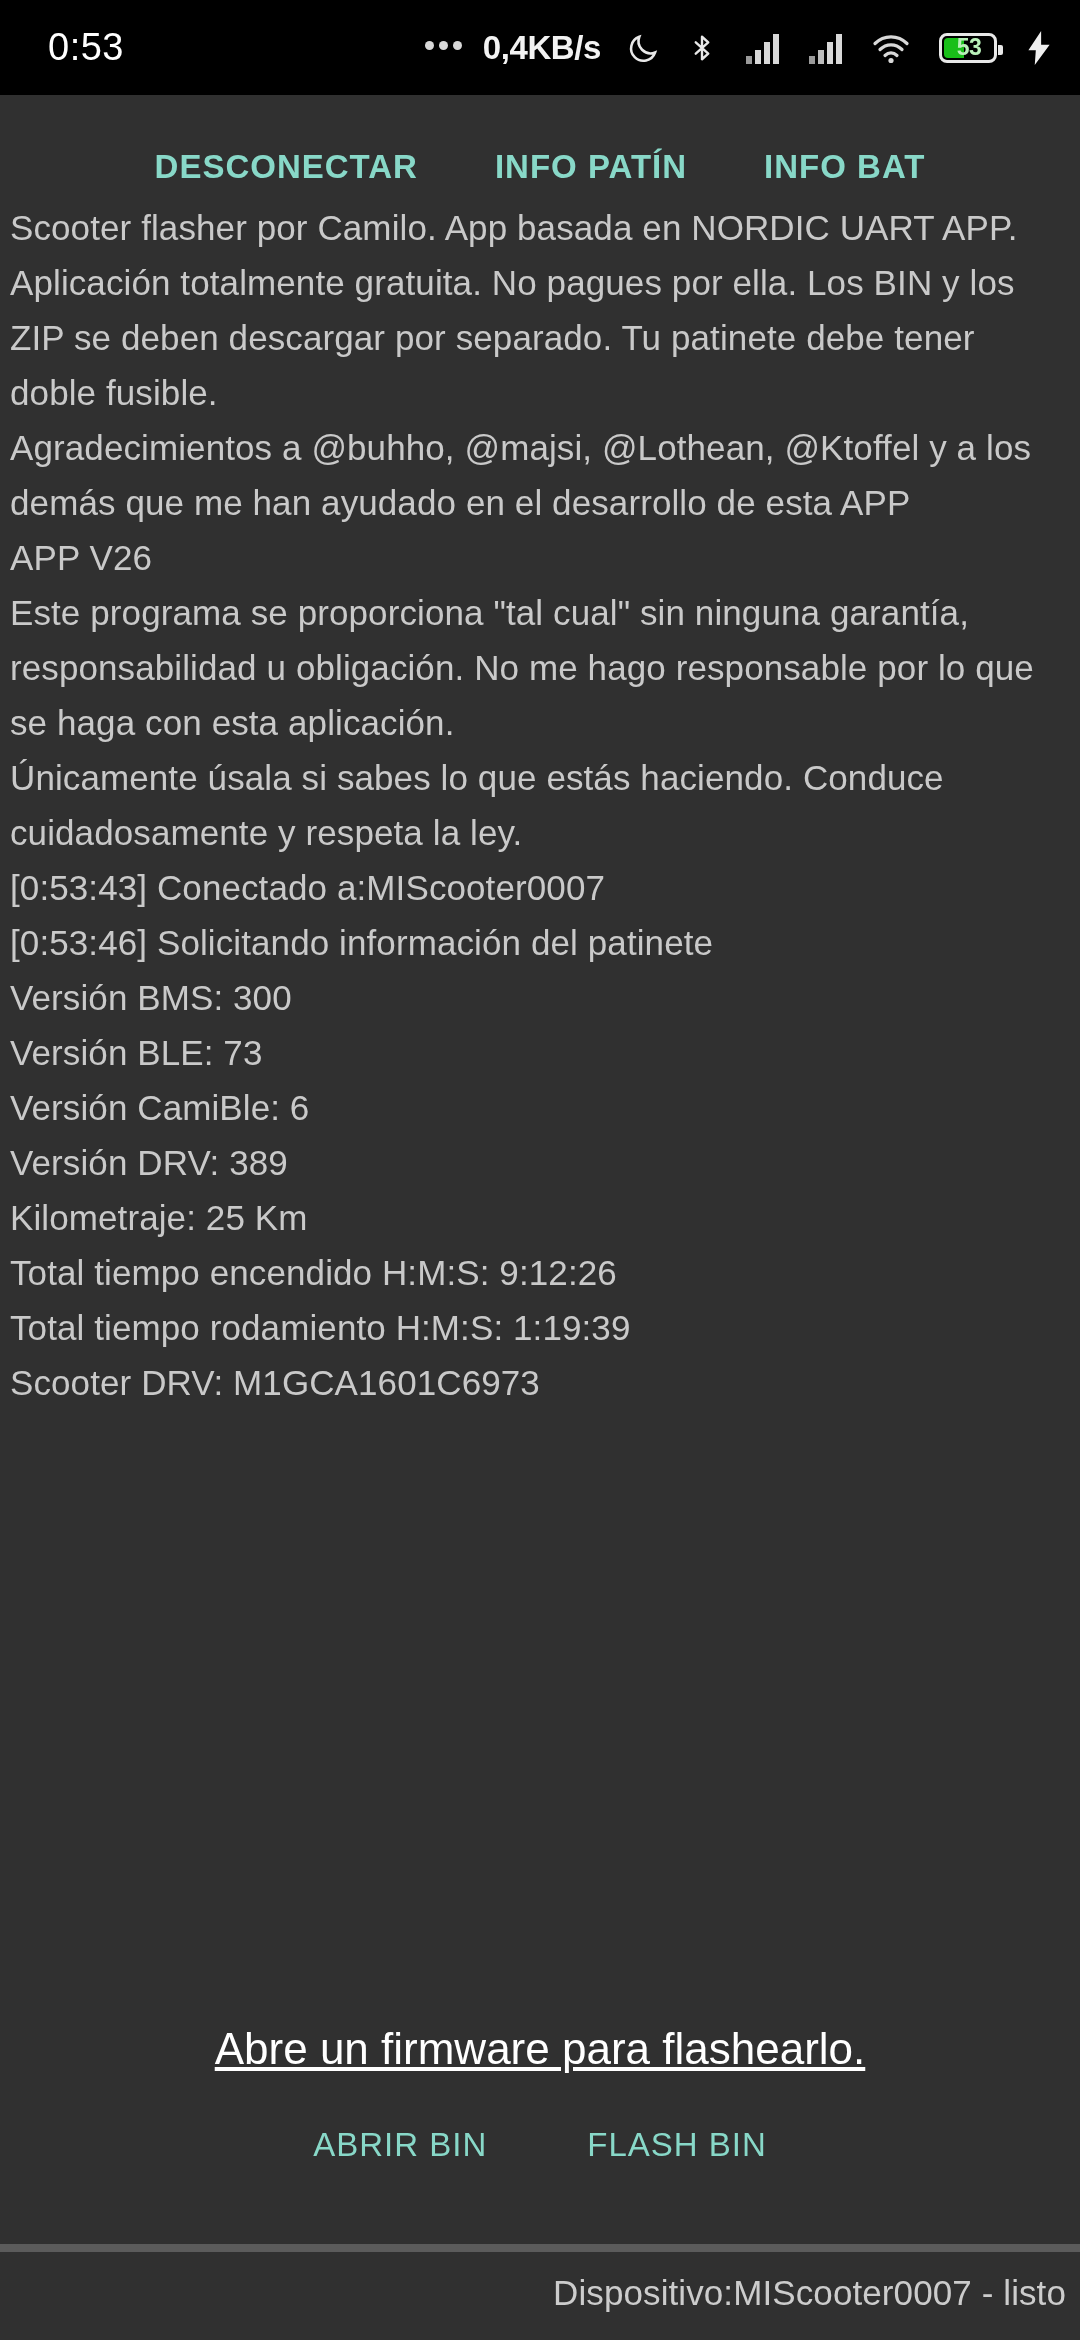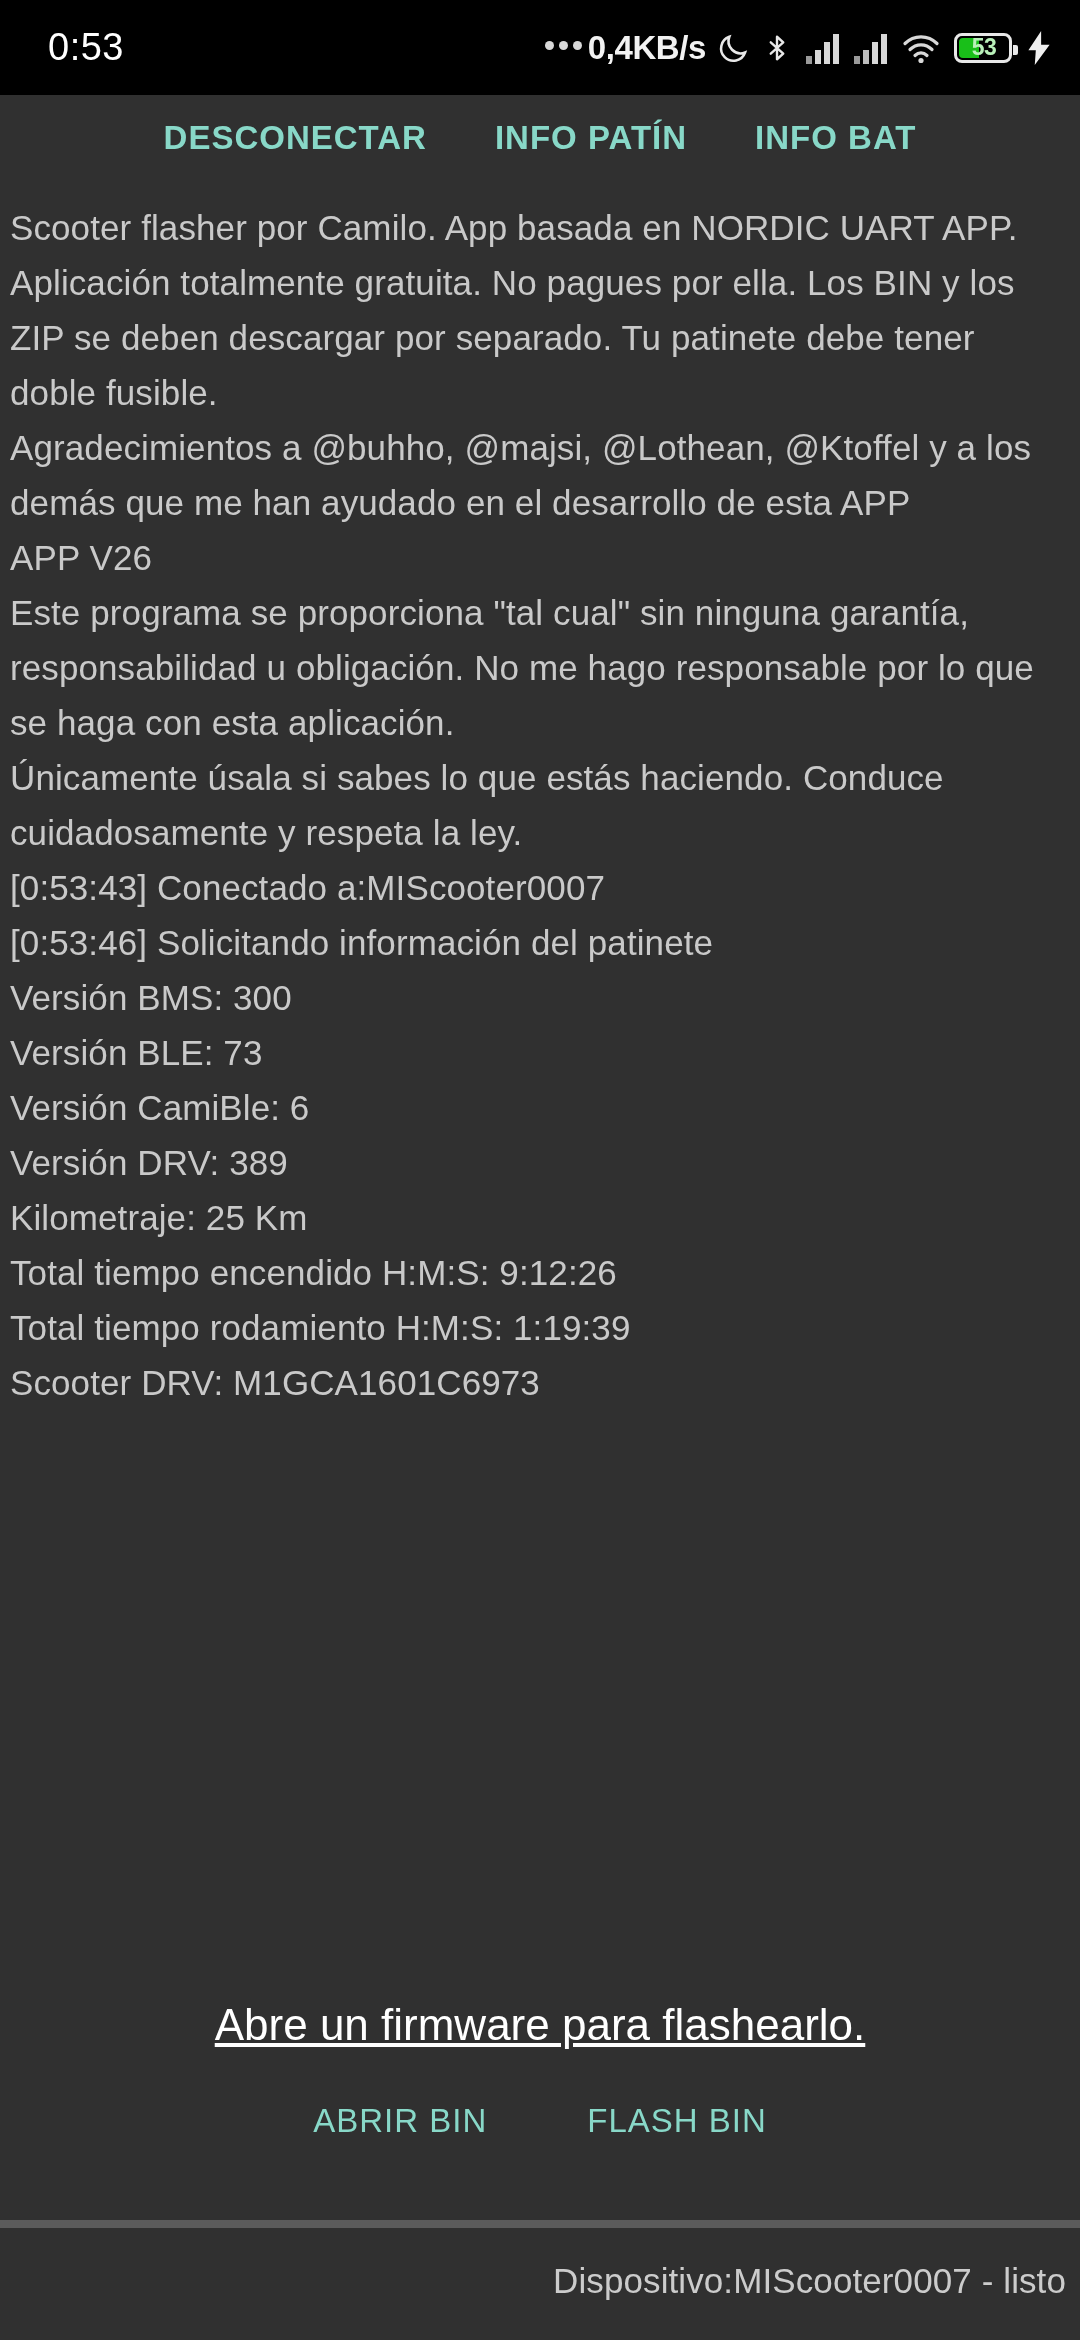--- a/index.html
+++ b/index.html
@@ -33,21 +33,21 @@
   }
   .sb-clock {
     color: #ffffff;
     font-size: 38px;
     font-weight: 400;
     letter-spacing: 0.5px;
   }
   .sb-right {
     display: flex;
     align-items: center;
-    gap: 0;
+    gap: 15px;
   }
   .sb-dots {
     display: inline-flex;
     align-items: flex-end;
     gap: 5px;
     margin-right: 6px;
     padding-bottom: 4px;
   }
   .sb-dots i {
     display: block;
@@ -104,23 +104,23 @@
     letter-spacing: -0.5px;
     padding-left: 2px;
   }
   .bolt { margin-left: 10px; }
 
   
   .tabrow {
     flex: 0 0 auto;
     height: 105px;
     display: flex;
-    align-items: flex-start;
+    align-items: flex-end;
     justify-content: center;
-    gap: 0;
+    gap: 9px;
     padding-top: 10px;
   }
   .tab {
     color: #88d8c8;
     font-size: 33px;
     font-weight: 700;
     letter-spacing: 1.0px;
     padding: 14px 34px;
     white-space: nowrap;
     background: transparent;
@@ -185,21 +185,21 @@
     flex: 0 0 auto;
     height: 8px;
     width: 100%;
     background: #5b5b5b;
     margin-top: 60px;
   }
 
   
   .bottombar {
     flex: 0 0 auto;
-    height: 112px;
+    height: 88px;
     display: flex;
     align-items: center;
     justify-content: flex-end;
     padding: 0 14px 6px 0;
   }
   .bottom-status {
     color: #cccccc;
     font-size: 35px;
     letter-spacing: 0.1px;
     white-space: nowrap;

